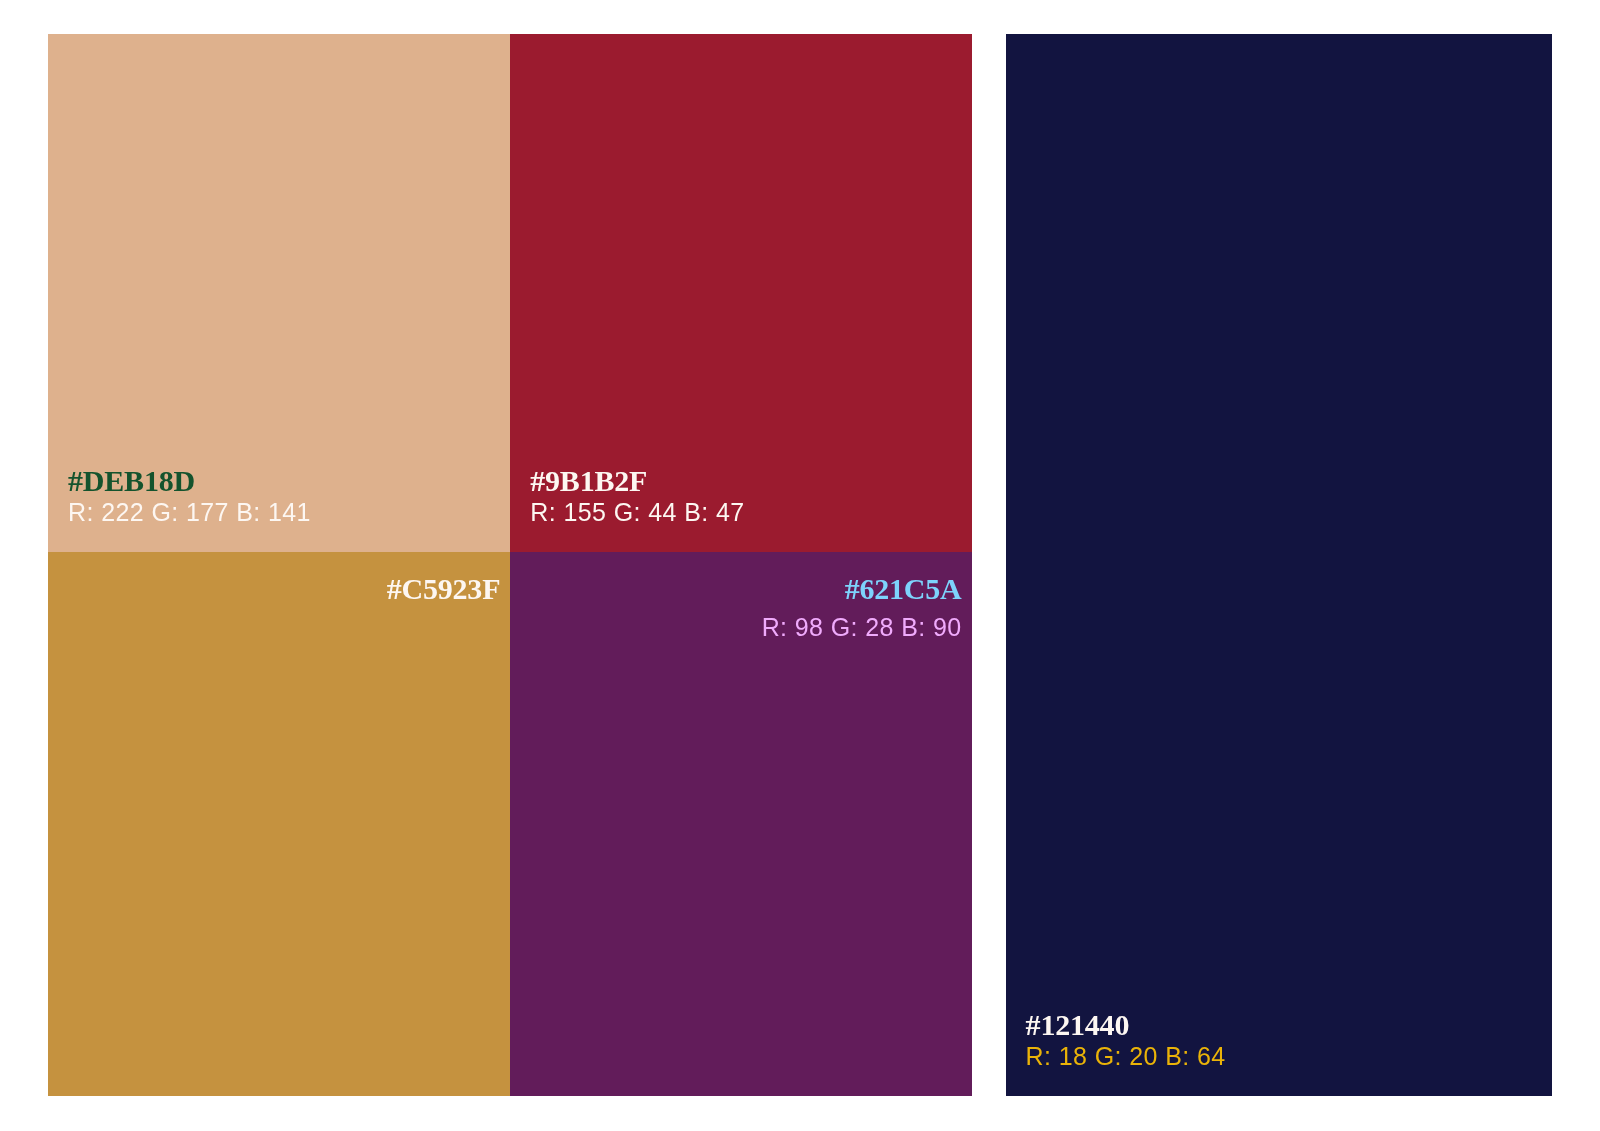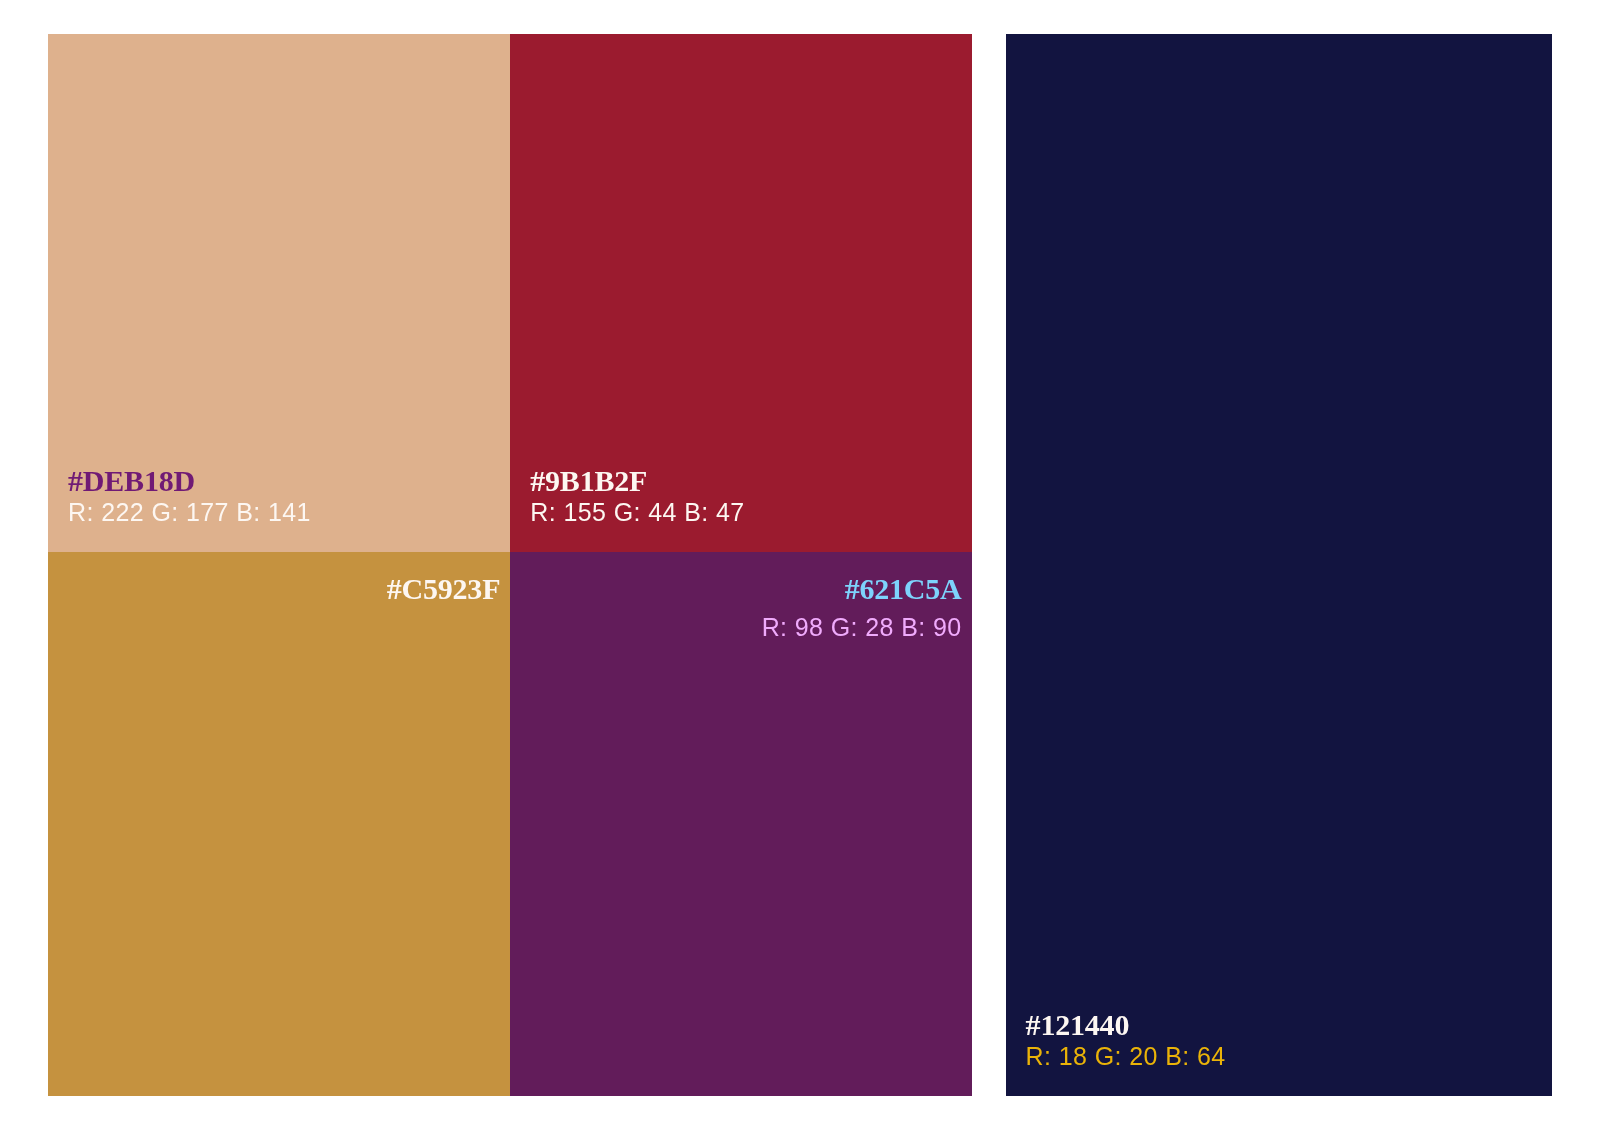--- a/index.html
+++ b/index.html
@@ -85,21 +85,21 @@
 </style>
 </head>
 <body style="background-color: rgb(255, 255, 255);">
 
 <div id="palette-board">
 
   <div class="palette-column col-1">
 
     <div class="swatch top" style="background-color: rgb(222, 177, 141);">
       <div class="swatch-labels">
-        <span class="hex-label" style="color: #701a75;">#DEB18D</span>
+        <span class="hex-label" style="color: #14532d;">#DEB18D</span>
         <span class="rgb-label" style="color: rgb(253, 247, 242);">R: 222 G: 177 B: 141</span>
       </div>
     </div>
 
     <div class="swatch bottom" style="background-color: rgb(197, 146, 63);">
       <div class="swatch-labels">
         <span class="hex-label" style="color: rgb(253, 247, 242);">#C5923F</span>
       </div>
     </div>
 

